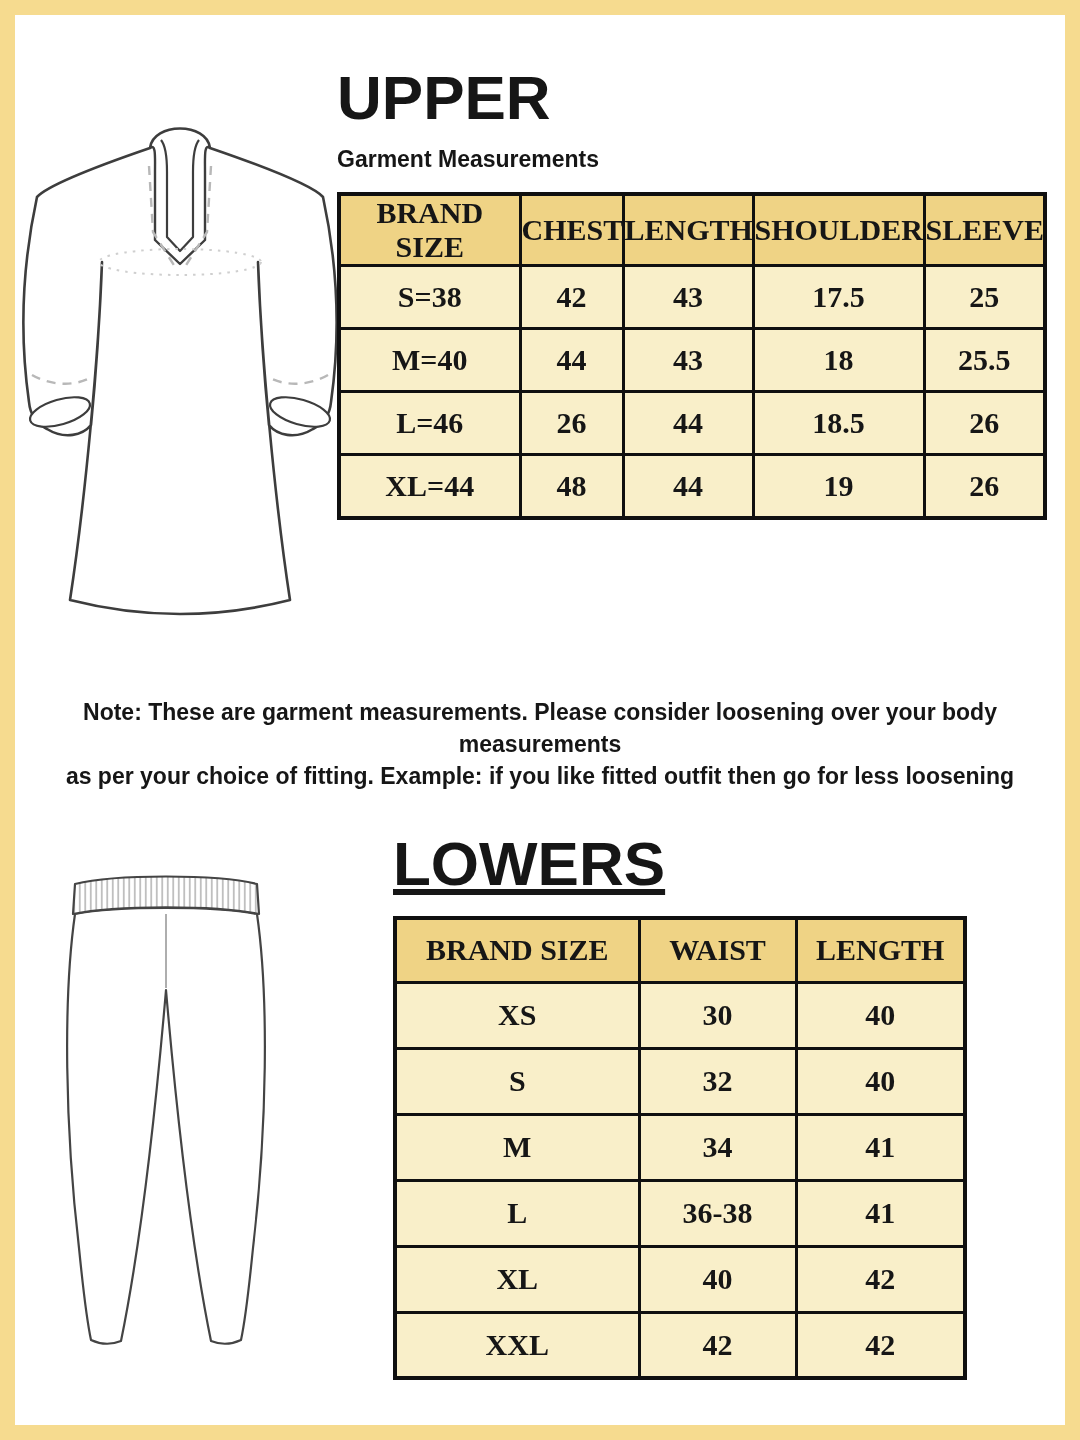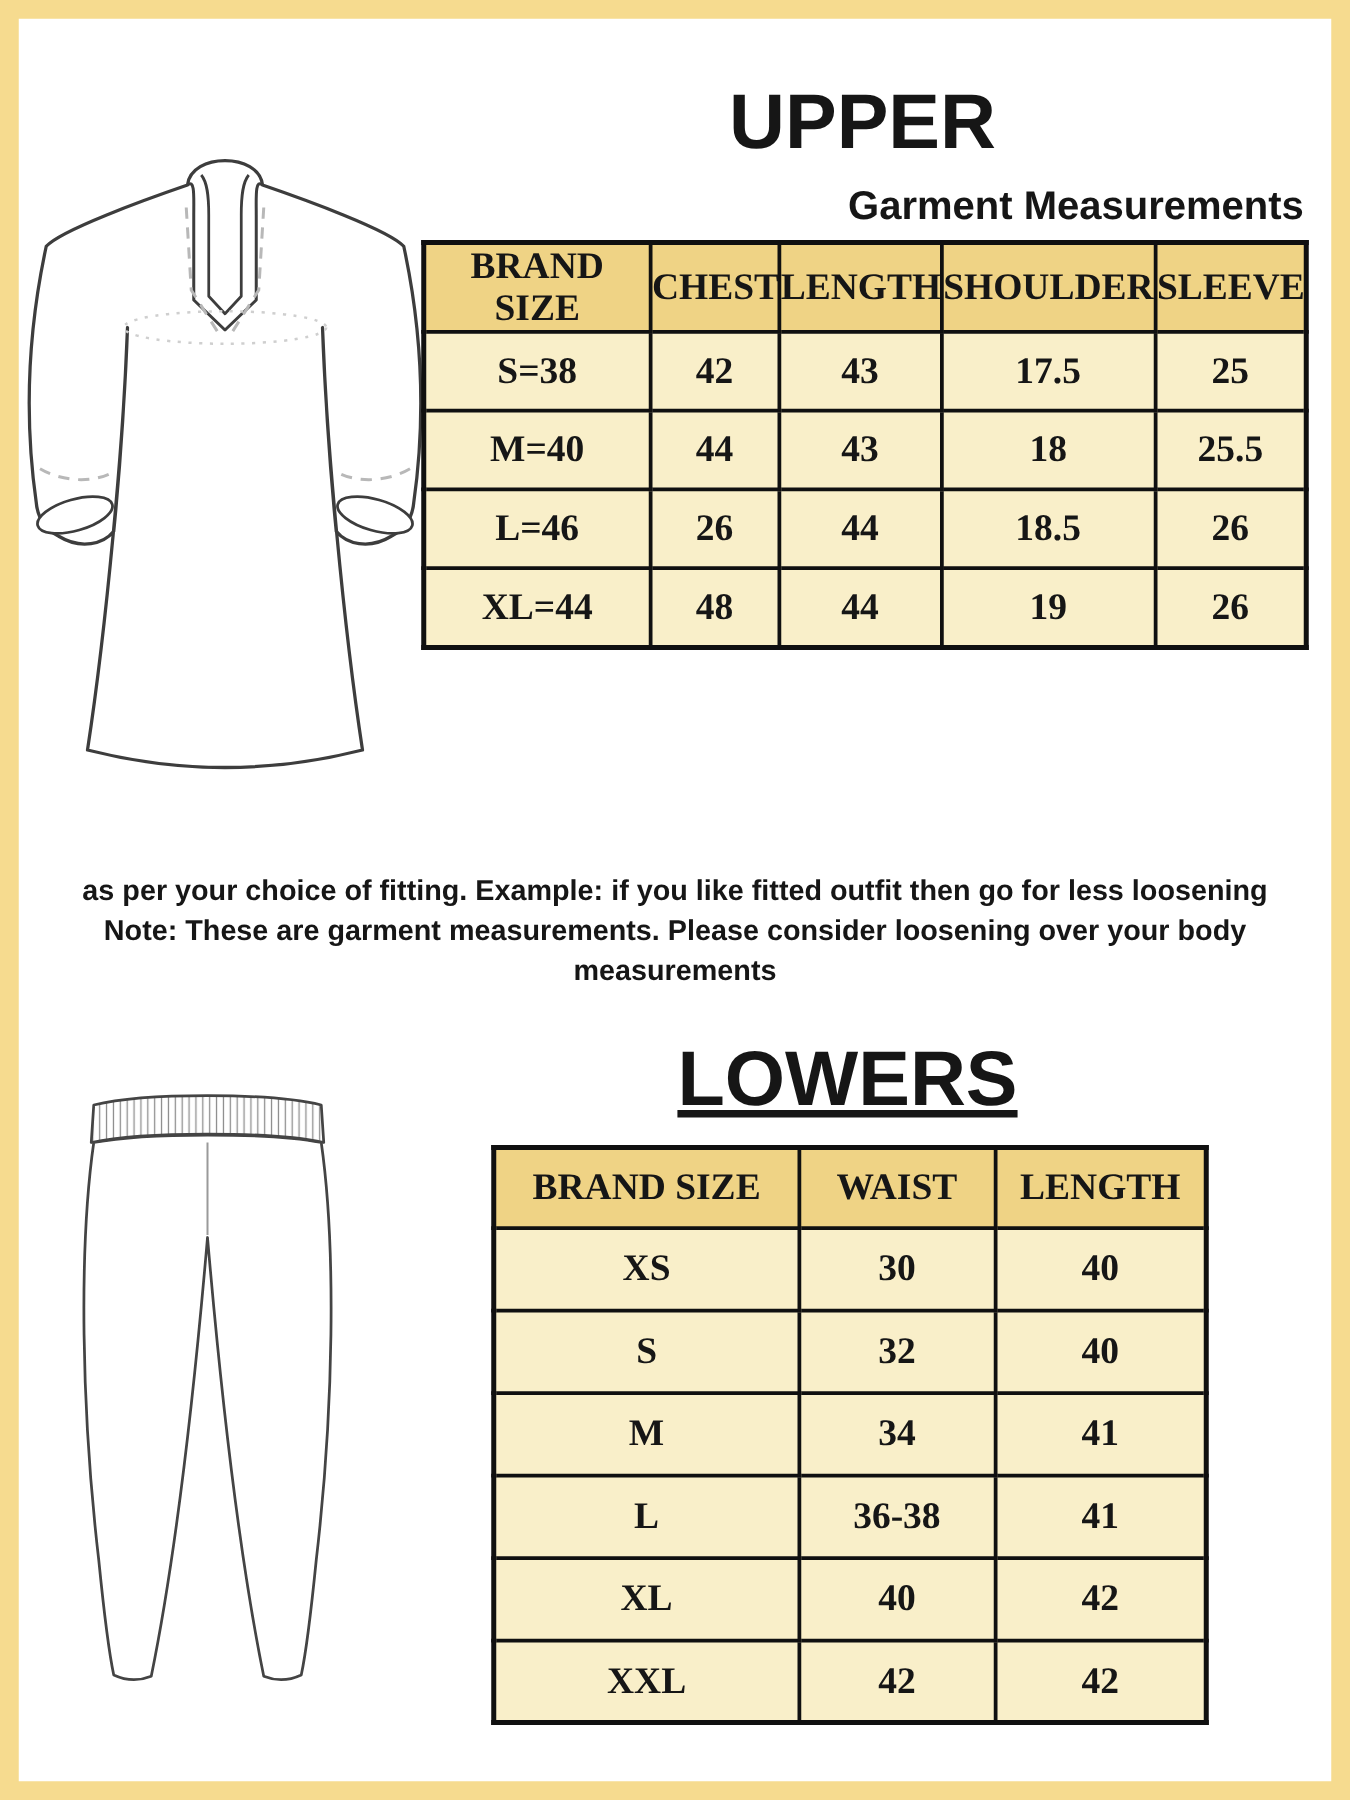--- a/index.html
+++ b/index.html
@@ -21,34 +21,34 @@
     color:var(--ink);
     overflow:hidden;
   }
   .frame{
     position:absolute;inset:0;
     border:15px solid var(--gold-frame);
     pointer-events:none;
   }
   .title{
     position:absolute;
-    text-align:center;
+    text-align:left;
     font-weight:700;
     font-size:62px;
     letter-spacing:0px;
     color:var(--ink);
   }
   .title.upper{left:337px;top:62px;width:706px;}
   .title.lowers{left:393px;top:828px;width:570px;text-decoration:underline;}
   .subtitle{
     position:absolute;
     left:337px;top:146px;width:706px;
-    text-align:right;
-    font-weight:700;
-    font-size:32px;
+    text-align:left;
+    font-weight:700;
+    font-size:23px;
   }
   table.size-table{
     position:absolute;
     border-collapse:collapse;
     table-layout:fixed;
     border:4px solid var(--line);
     font-family:Liberation Serif, serif;
   }
   table.size-table th, table.size-table td{
     border:3px solid var(--line);
@@ -162,22 +162,22 @@
       <td>XL=44</td>
       <td>48</td>
       <td>44</td>
       <td>19</td>
       <td>26</td>
     </tr>
   </tbody>
 </table>
 
 <div class="note">
+  <div>Note: These are garment measurements. Please consider loosening over your body measurements</div>
   <div>as per your choice of fitting. Example: if you like fitted outfit then go for less loosening</div>
-  <div>Note: These are garment measurements. Please consider loosening over your body measurements</div>
 </div>
 
 <div class="title lowers">LOWERS</div>
 
 <svg id="pants-art" class="illustration" viewBox="0 0 220 500" xmlns="http://www.w3.org/2000/svg">
   <defs>
     <pattern id="rib" width="5.5" height="10" patternUnits="userSpaceOnUse">
       <rect width="5.5" height="10" fill="#ffffff"></rect>
       <line x1="2.75" y1="0" x2="2.75" y2="10" stroke="#8a8a8a" stroke-width="1"></line>
     </pattern>

